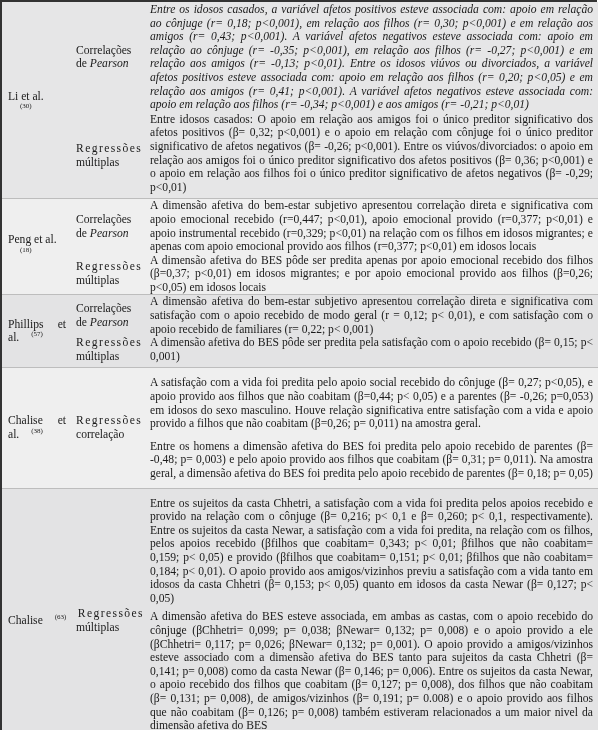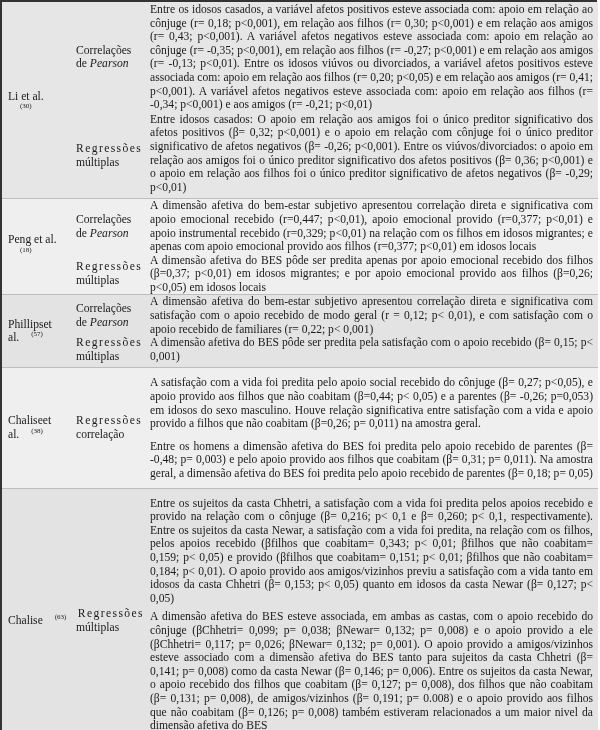--- a/index.html
+++ b/index.html
@@ -11,39 +11,39 @@
   td.method { width: 68px; padding-left: 7px; padding-right: 2px; }
   td.result { text-align: justify; padding-left: 4px; padding-right: 5px; }
   tr.sep td { border-top: 1px solid #bdbdbd; font-family: Liberation Serif, serif; }
   .g1 { background: #e6e6e7; }
   .g2 { background: #efefef; }
   .g3 { background: #e3e3e4; }
   .spaced { letter-spacing: 1.4px; }
   i { font-style: italic; }
   sup { font-size: 7px; line-height: 0; vertical-align: 5px; padding-left: 12px; }
   .para-gap { height: 9px; }
-  .author-split { display: flex; }
+  .author-split { display: flex; justify-content: space-between; }
 </style>
 </head>
 <body>
 
 <div class="frame"></div>
 
 <table>
 
   <tbody>
       <tr class="g1">
     <td class="author" rowspan="2" style="padding-top:6px;">
       <span>Li et al.</span><sup>(30)</sup>
     </td>
     <td class="method" style="padding-top:0px;">
       <div>Correlações</div>
       <div><span>de</span> <i>Pearson</i></div>
     </td>
-    <td class="result" style="padding-top:1px;padding-bottom:1px;">
+    <td class="result" style="padding-top:1px;padding-bottom:1px;font-style:italic;">
       <span>Entre os idosos casados, a variável afetos positivos esteve associada com: apoio em relação ao cônjuge (r= 0,18; p&lt;0,001), em relação aos filhos (r= 0,30; p&lt;0,001) e em relação aos amigos (r= 0,43; p&lt;0,001). A variável afetos negativos esteve associada com: apoio em relação ao cônjuge (r= -0,35; p&lt;0,001), em relação aos filhos (r= -0,27; p&lt;0,001) e em relação aos amigos (r= -0,13; p&lt;0,01). Entre os idosos viúvos ou divorciados, a variável afetos positivos esteve associada com:  apoio em relação aos filhos (r= 0,20; p&lt;0,05) e em relação aos amigos (r= 0,41; p&lt;0,001). A variável afetos negativos esteve associada com: apoio em relação aos filhos (r= -0,34; p&lt;0,001) e aos amigos (r= -0,21; p&lt;0,01)</span>
     </td>
   </tr>
   <tr class="g1">
     <td class="method">
       <div class="spaced">Regressões</div>
       <div>múltiplas</div>
     </td>
     <td class="result" style="padding-bottom:4px;">
       <span>Entre idosos casados: O apoio em relação aos amigos foi o único preditor significativo dos afetos positivos (β= 0,32; p&lt;0,001) e o apoio em relação com cônjuge foi o único preditor significativo de afetos negativos (β= -0,26; p&lt;0,001). Entre os viúvos/divorciados: o apoio  em relação aos amigos foi o único preditor significativo dos afetos positivos (β= 0,36; p&lt;0,001) e o apoio em relação aos filhos foi o único preditor significativo de afetos negativos (β= -0,29; p&lt;0,01)</span>

